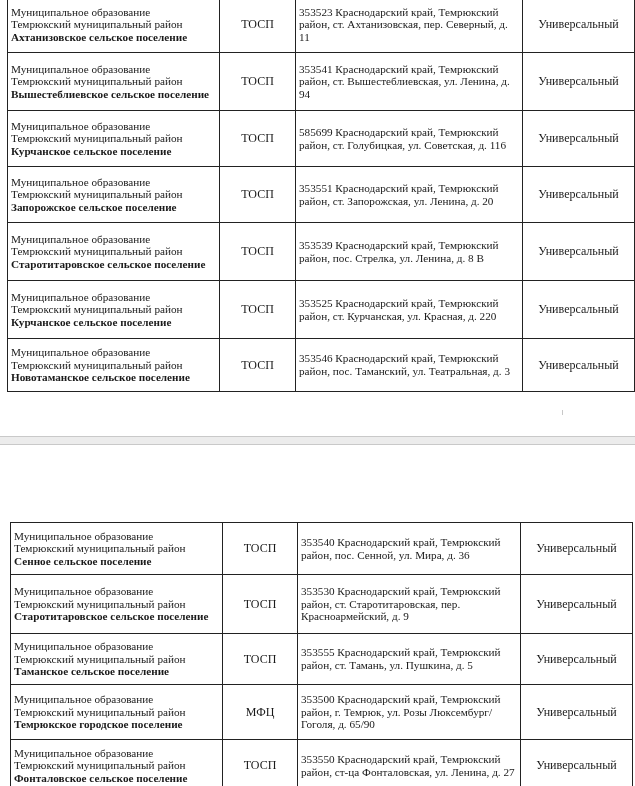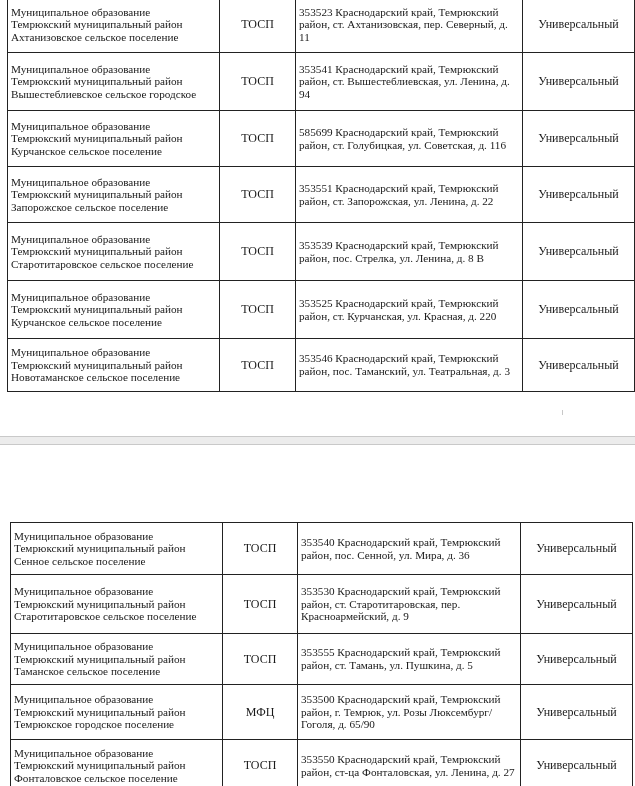--- a/index.html
+++ b/index.html
@@ -28,21 +28,21 @@
   }
   .table-top { left: 7px; top: -4px; width: 627px; }
   .table-bottom { left: 10px; top: 77px; width: 622px; }
   table.grid td {
     border: 1.2px solid #222; vertical-align: middle; padding: 2px 3px;
   }
   td.c-name { text-align: left; }
   td.c-type { text-align: center; font-size: 12px; }
   td.c-addr { text-align: left; }
   td.c-kind { text-align: center; font-size: 12px; }
-  .name-bold { font-weight: normal; display: block; }
+  .name-bold { font-weight: bold; display: block; }
   .name-line { display: block; }
   .mark {
     position: absolute; width: 1px; height: 5px; background: #c8c8c8;
   }
 </style>
 </head>
 <body>
 
 <div class="page page-top">
   <table class="grid table-top">
@@ -61,21 +61,21 @@
     </td>
     <td class="c-type">ТОСП</td>
     <td class="c-addr">353523 Краснодарский край, Темрюкский район, ст. Ахтанизовская, пер. Северный, д. 11</td>
     <td class="c-kind">Универсальный</td>
   </tr>
 
   <tr style="height: 58px;">
     <td class="c-name">
       <span class="name-line">Муниципальное образование</span>
       <span class="name-line">Темрюкский муниципальный район</span>
-      <span class="name-bold">Вышестеблиевское сельское городское</span>
+      <span class="name-bold">Вышестеблиевское сельское поселение</span>
     </td>
     <td class="c-type">ТОСП</td>
     <td class="c-addr">353541 Краснодарский край, Темрюкский район, ст. Вышестеблиевская, ул. Ленина, д. 94</td>
     <td class="c-kind">Универсальный</td>
   </tr>
 
   <tr style="height: 56px;">
     <td class="c-name">
       <span class="name-line">Муниципальное образование</span>
       <span class="name-line">Темрюкский муниципальный район</span>
@@ -86,21 +86,21 @@
     <td class="c-kind">Универсальный</td>
   </tr>
 
   <tr style="height: 56px;">
     <td class="c-name">
       <span class="name-line">Муниципальное образование</span>
       <span class="name-line">Темрюкский муниципальный район</span>
       <span class="name-bold">Запорожское сельское поселение</span>
     </td>
     <td class="c-type">ТОСП</td>
-    <td class="c-addr">353551 Краснодарский край, Темрюкский район, ст. Запорожская, ул. Ленина, д. 22</td>
+    <td class="c-addr">353551 Краснодарский край, Темрюкский район, ст. Запорожская, ул. Ленина, д. 20</td>
     <td class="c-kind">Универсальный</td>
   </tr>
 
   <tr style="height: 58px;">
     <td class="c-name">
       <span class="name-line">Муниципальное образование</span>
       <span class="name-line">Темрюкский муниципальный район</span>
       <span class="name-bold">Старотитаровское сельское поселение</span>
     </td>
     <td class="c-type">ТОСП</td>

